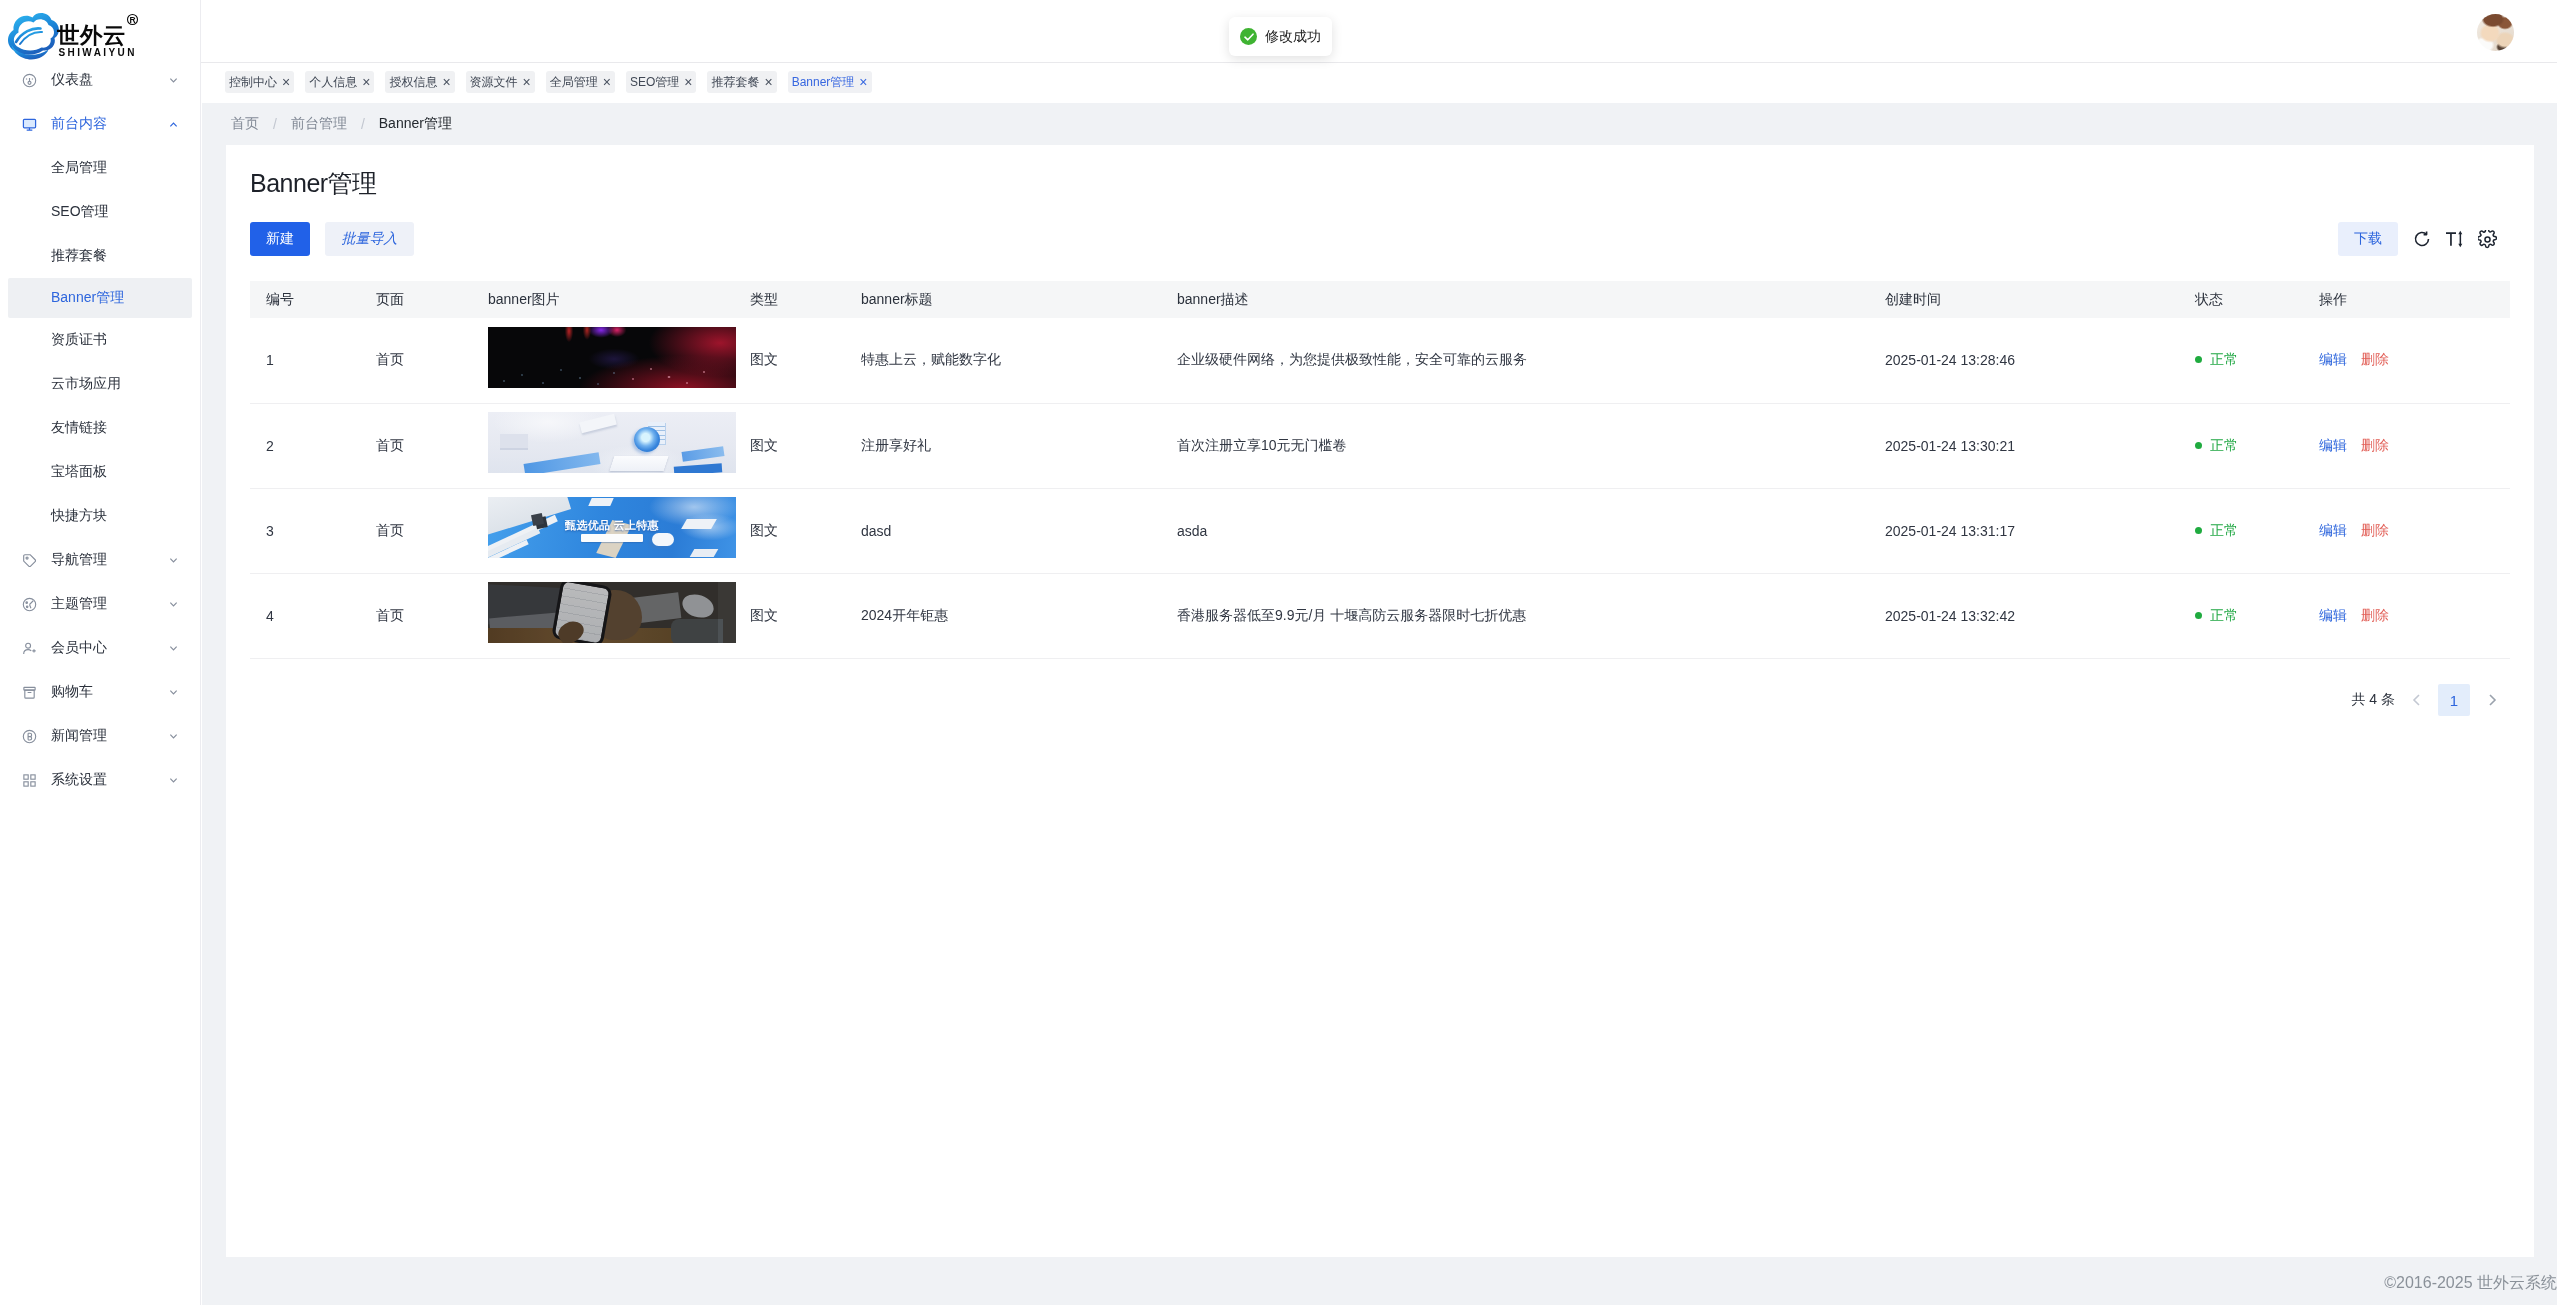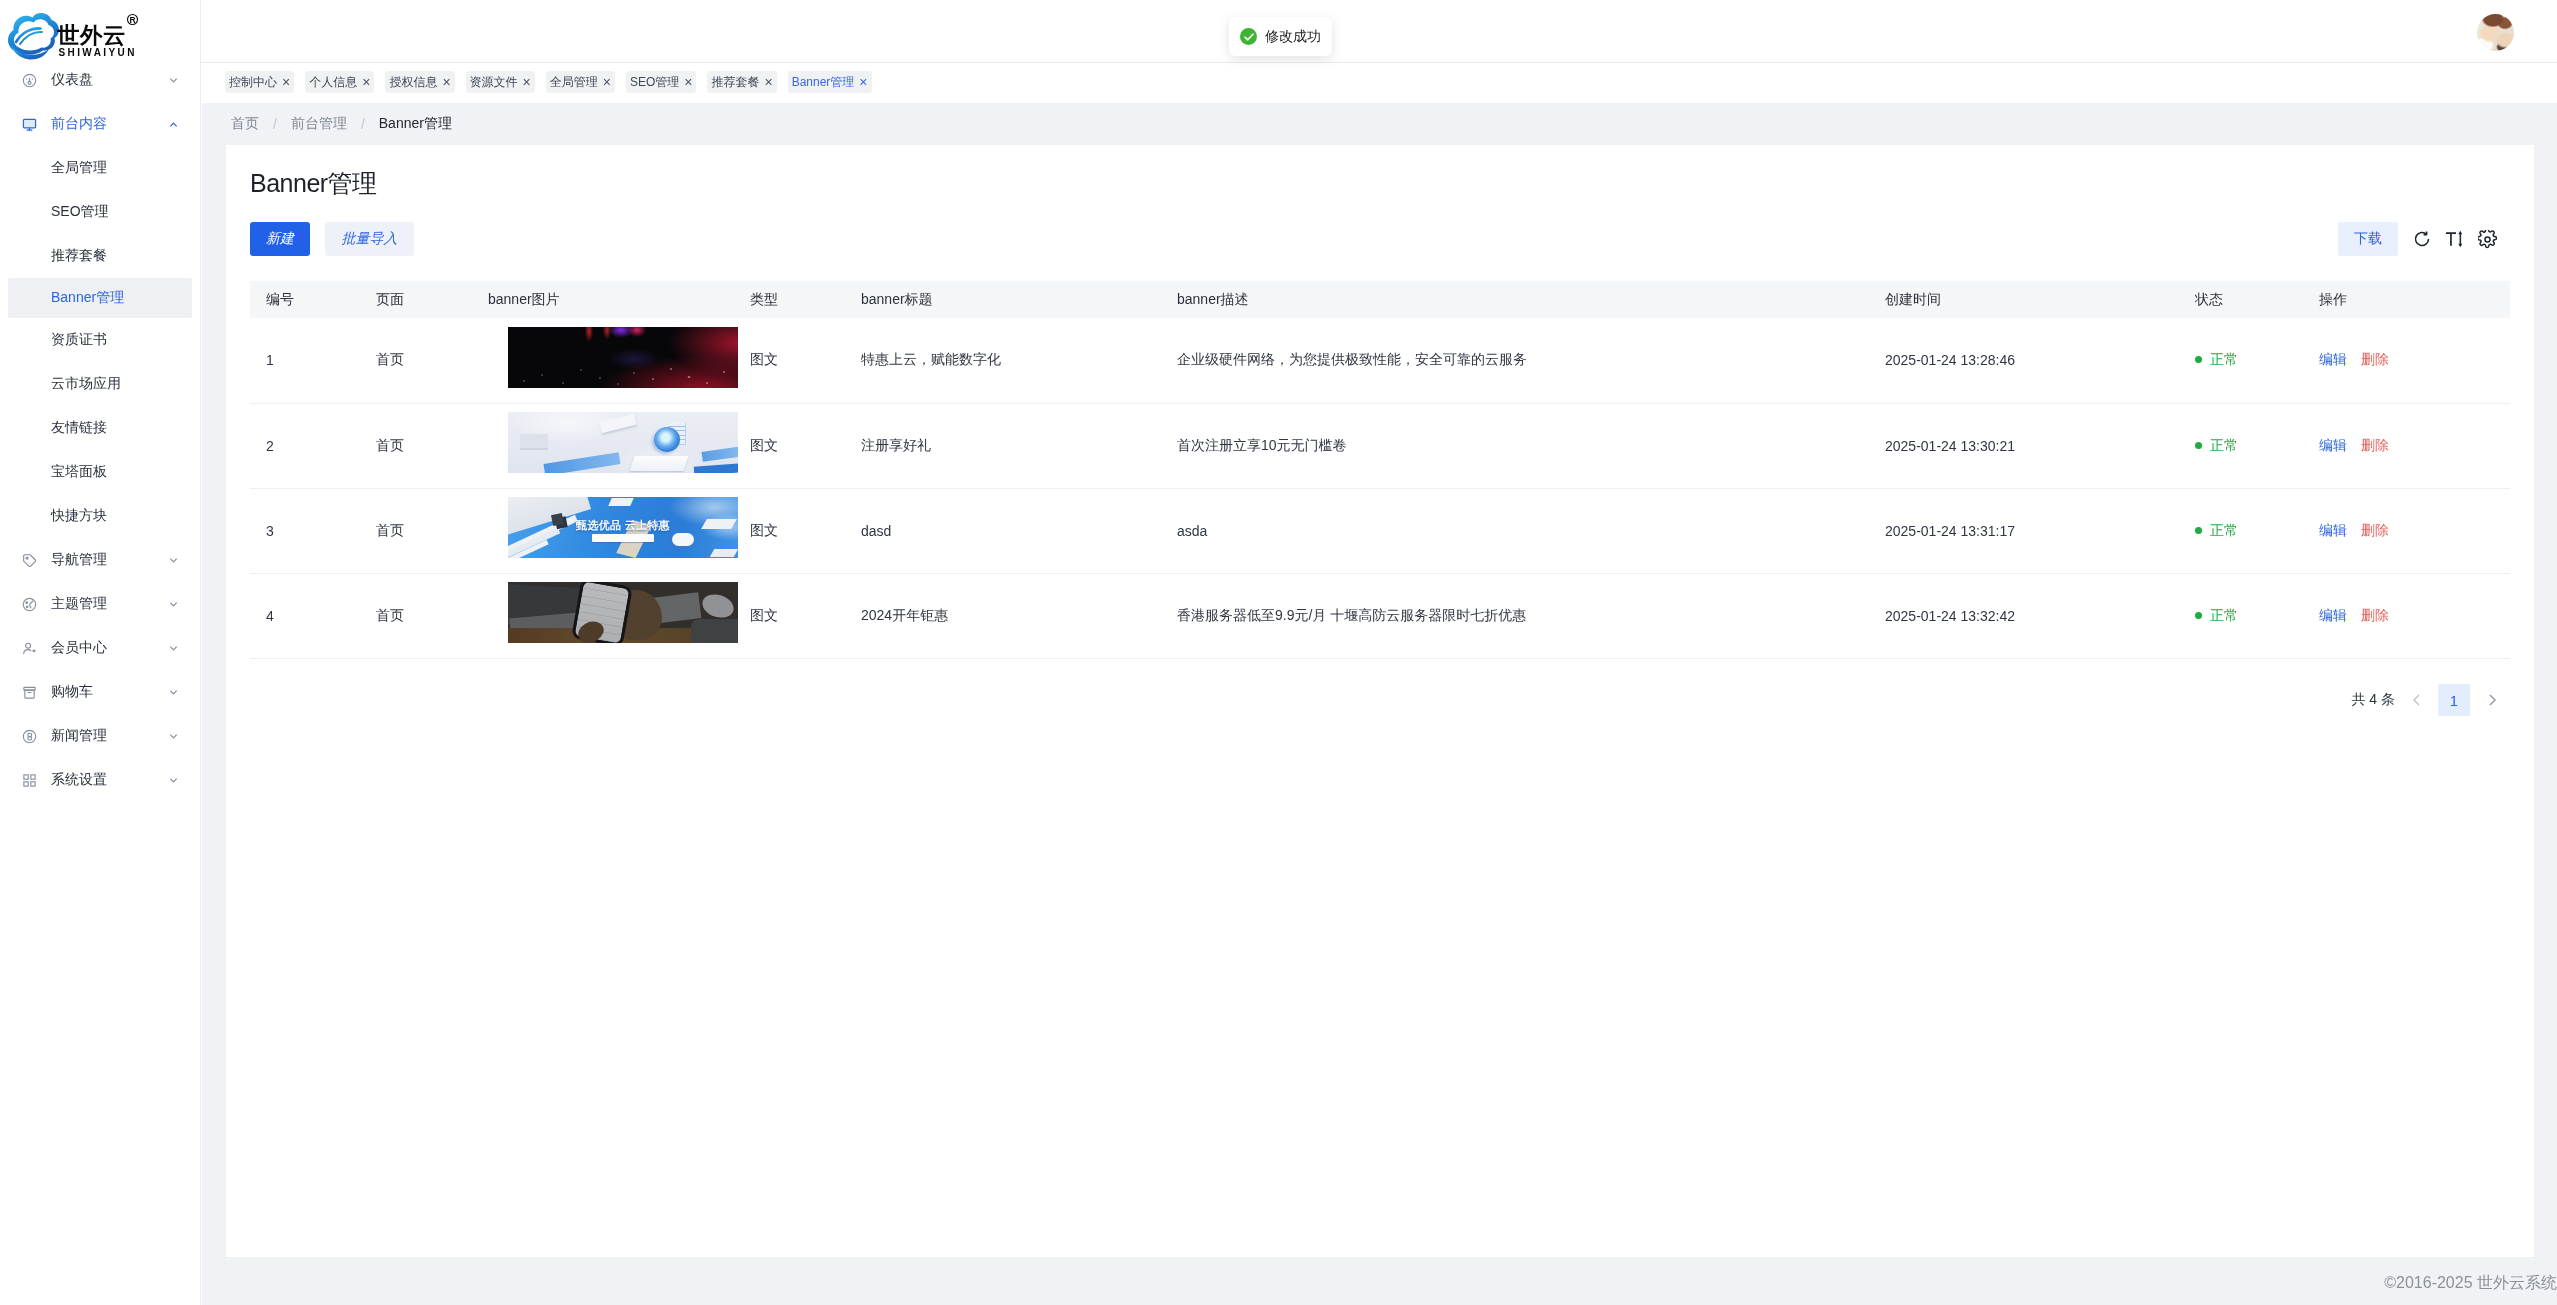--- a/index.html
+++ b/index.html
@@ -15,29 +15,29 @@
 .tab.active{background:#f0f1f4;color:#3767e0;}
 .tab.active .x{color:#3767e0;}
 .graybg{position:absolute;left:202px;top:103px;right:0;bottom:0;background:#f0f2f5;z-index:1;}
 .breadcrumb{height:42px;display:flex;align-items:center;padding-left:29px;font-size:14px;color:#828a96;gap:14px;}
 .breadcrumb .cur{color:#24292f;}
 .breadcrumb .sep{color:#c2c7d0;}
 .card{margin-left:24px;width:2308px;height:1112px;background:#fff;padding:24px;position:relative;}
 h1.title{position:absolute;left:24px;top:26px;font-size:25px;line-height:25px;font-weight:500;letter-spacing:-0.5px;color:#1d2129;}
 .btnrow{position:absolute;left:24px;right:24px;top:77px;height:34px;}
 .btn{display:inline-flex;align-items:center;justify-content:center;height:34px;border-radius:3px;font-size:14px;vertical-align:top;}
-.btn-primary{width:60px;background:#2161e8;color:#fff;font-style:italic;}
+.btn-primary{width:60px;background:#2161e8;color:#fff;}
 .btn-light{width:89px;background:#eef1f8;color:#2e66dd;margin-left:15px;font-style:italic;}
 .tools{position:absolute;right:13px;top:0;height:34px;display:flex;align-items:center;}
 .btn-dl{width:60px;background:#e9effc;color:#2e66dd;}
 .tools svg{display:block;}
 .tbl{position:absolute;left:24px;top:136px;border-collapse:collapse;table-layout:fixed;width:2260px;}
 .tbl th{background:#f5f6f7;font-weight:400;font-size:14px;color:#2b313c;text-align:left;height:37px;padding:0 0 0 16px;}
 .tbl td{font-size:14px;color:#303642;text-align:left;height:85px;padding:0 0 0 16px;border-bottom:1px solid #efeff1;box-sizing:border-box;}
-.thumb{width:230px;height:61px;position:relative;top:-3px;overflow:hidden;display:block;margin-left:20px;}
+.thumb{width:248px;height:61px;position:relative;top:-3px;overflow:hidden;display:block;}
 .status{color:#22a845;}
 .dot{display:inline-block;width:7px;height:7px;border-radius:50%;background:#1fab3f;margin-right:8px;vertical-align:1px;}
 .lnk-e{color:#2e66dd;}
 .lnk-d{color:#e25f57;margin-left:14px;}
 .pager{position:absolute;right:34px;top:539px;height:32px;display:flex;align-items:center;font-size:14px;color:#2b313c;}
 .pager .total{margin-right:13px;font-size:14px;}
 .pager .chev{width:16px;display:flex;justify-content:center;align-items:center;}
 .pager .page{width:32px;height:32px;background:#e3edfb;color:#2e66dd;display:flex;align-items:center;justify-content:center;border-radius:2px;margin:0 14px;font-size:15px;}
 .footer{position:absolute;left:0;right:0;bottom:11px;text-align:right;font-size:16px;color:#8a9199;}
 .toast{position:absolute;left:1229px;top:17px;width:103px;height:39px;background:#fff;border-radius:6px;box-shadow:0 3px 12px rgba(0,0,0,0.12);display:flex;align-items:center;padding-left:11px;gap:8px;z-index:9;}

